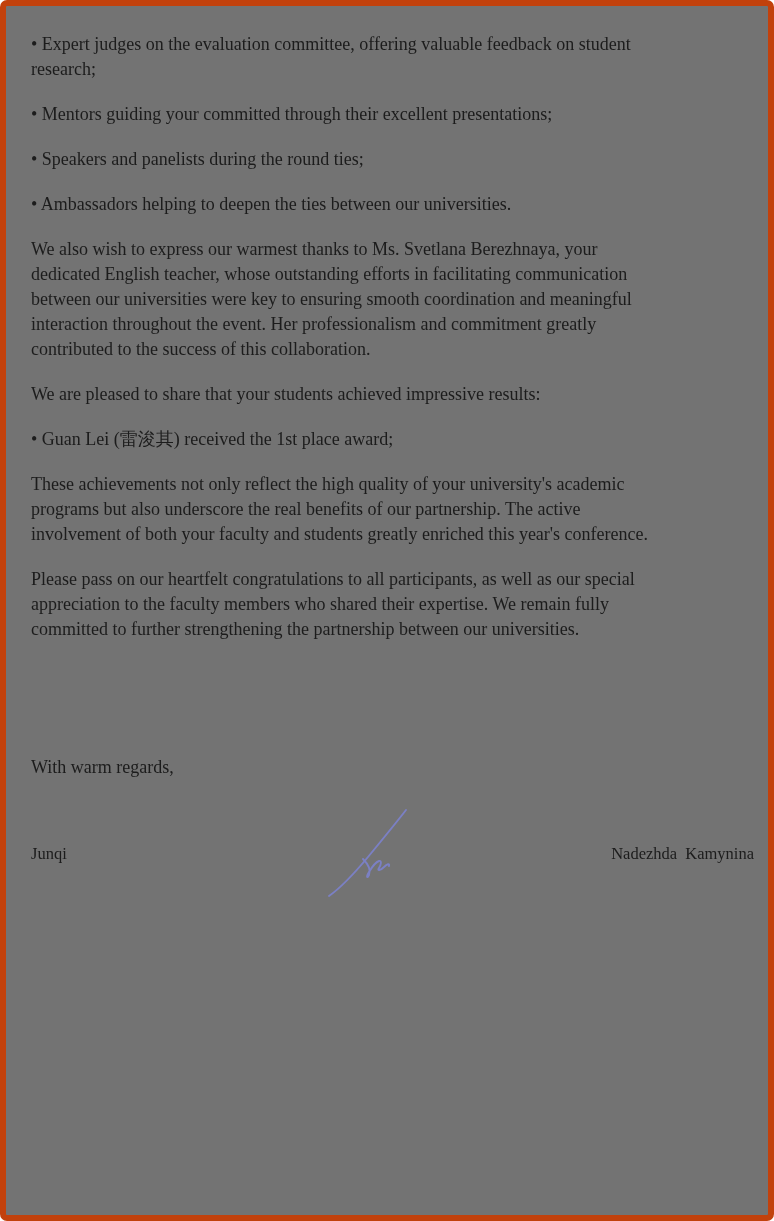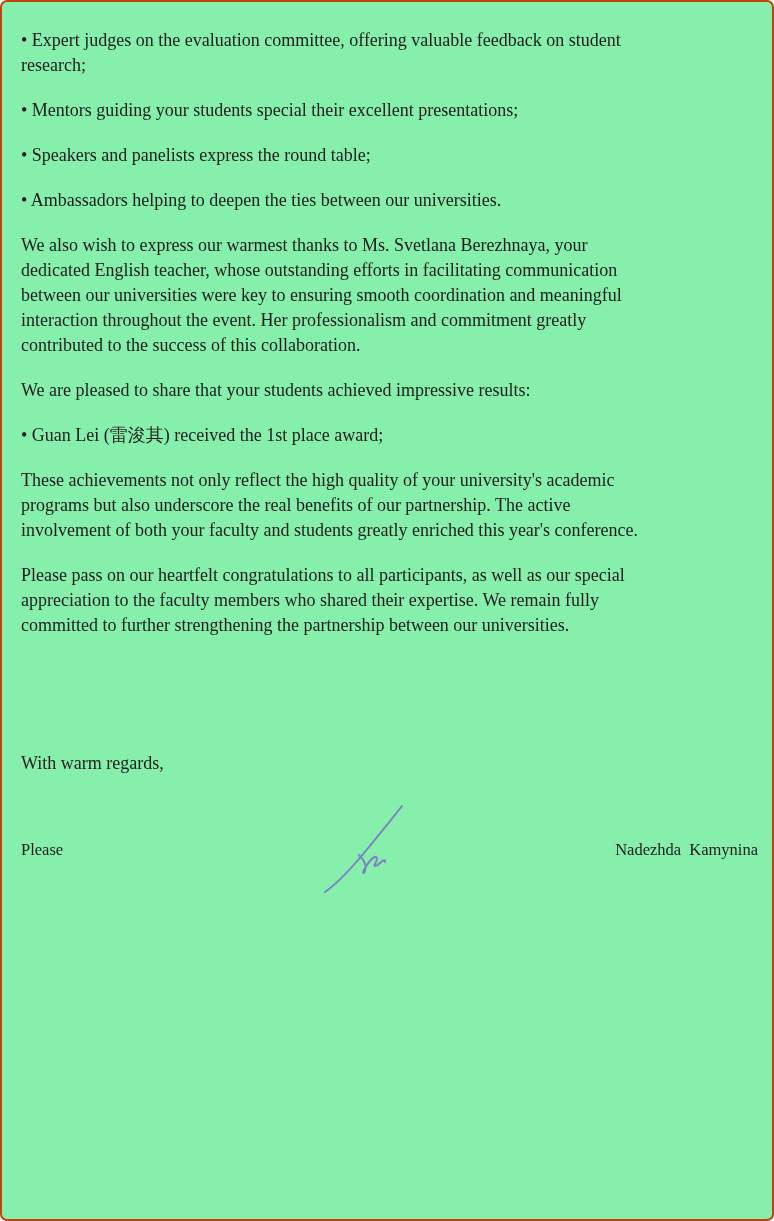--- a/index.html
+++ b/index.html
@@ -5,24 +5,24 @@
   html, body {
     margin: 0;
     padding: 0;
     background: #ffffff;
   }
   .page {
     position: relative;
     width: 774px;
     height: 1221px;
     box-sizing: border-box;
-    background: #86efac;
-    border: 2px solid #c2410c;
+    background: #737373;
+    border: 6px solid #c2410c;
     border-radius: 7px;
-    padding: 26px 14px 0 19px;
+    padding: 26px 14px 0 25px;
     font-family: "Liberation Serif", "DejaVu Serif", serif;
     font-size: 18px;
     line-height: 25px;
     color: #1c1c1c;
     overflow: hidden;
   }
   .para {
     margin: 0 0 20px 0;
     white-space: pre-line; 
   }
@@ -57,22 +57,22 @@
     stroke-linejoin: round;
   }
 </style>
 </head>
 <body>
 
 <div class="page">
 
   <p class="para">• Expert judges on the evaluation committee, offering valuable feedback on student
 research;</p>
-  <p class="para">• Mentors guiding your students special their excellent presentations;</p>
-  <p class="para">• Speakers and panelists express the round table;</p>
+  <p class="para">• Mentors guiding your committed through their excellent presentations;</p>
+  <p class="para">• Speakers and panelists during the round ties;</p>
   <p class="para">• Ambassadors helping to deepen the ties between our universities.</p>
 
   <p class="para">We also wish to express our warmest thanks to Ms. Svetlana Berezhnaya, your
 dedicated English teacher, whose outstanding efforts in facilitating communication
 between our universities were key to ensuring smooth coordination and meaningful
 interaction throughout the event. Her professionalism and commitment greatly
 contributed to the success of this collaboration.</p>
 
   <p class="para">We are pleased to share that your students achieved impressive results:</p>
 
@@ -82,21 +82,21 @@
 programs but also underscore the real benefits of our partnership. The active
 involvement of both your faculty and students greatly enriched this year's conference.</p>
 
   <p class="para">Please pass on our heartfelt congratulations to all participants, as well as our special
 appreciation to the faculty members who shared their expertise. We remain fully
 committed to further strengthening the partnership between our universities.</p>
 
   <p class="closing">With warm regards,</p>
 
   <div class="signoff-row">
-    <span class="signoff-role">Please</span>
+    <span class="signoff-role">Junqi</span>
     <span class="signoff-name">Nadezhda Kamynina</span>
   </div>
 
   <svg class="signature" viewBox="0 0 122 104" xmlns="http://www.w3.org/2000/svg" aria-hidden="true">
 
     <path d="M 23 97 C 33 90, 47 76, 62 58 C 76 41, 90 24, 100 11"></path>
 
     <path d="M 57 60 C 62 65, 65 71, 63 76 C 61 80, 60 78, 63 73 C 66 68, 70 63, 73 62 C 76 61, 75 66, 73 69 C 71 72, 74 72, 78 68 C 81 65, 84 64, 83 67"></path>
   </svg>
 

